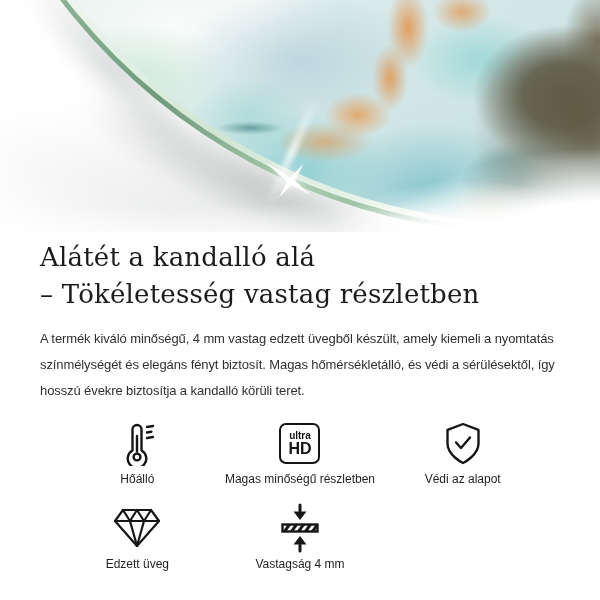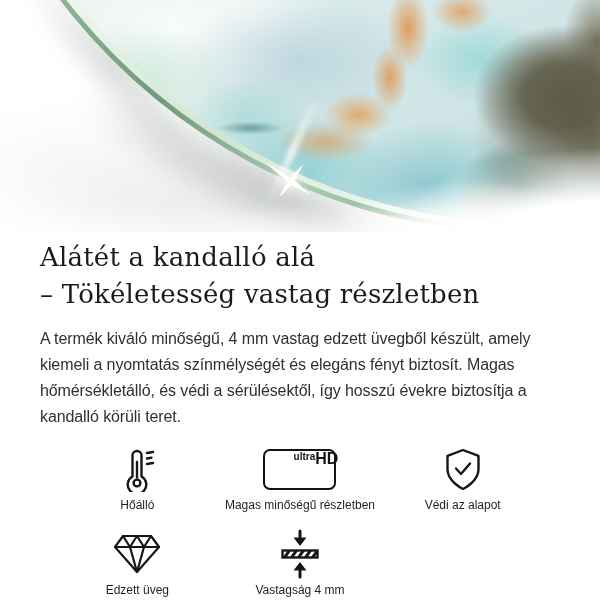--- a/index.html
+++ b/index.html
@@ -68,32 +68,32 @@
       radial-gradient(ellipse 300px 140px at 600px 258px,#ffffff 40%,rgba(255,255,255,0) 78%),
       radial-gradient(ellipse 200px 90px at 468px 248px,rgba(255,255,255,.9) 28%,rgba(255,255,255,0) 75%),
       linear-gradient(to bottom,rgba(255,255,255,0) 88%,rgba(255,255,255,.55) 99%);}
   .sparkle{position:absolute;left:254px;top:152px;
       filter:drop-shadow(0 0 5px rgba(255,255,255,.95));}
 
   
   .content{padding:0 40px;}
   .title{margin:7px 0 0;font-family:"DejaVu Serif","Liberation Serif",serif;
       font-weight:400;font-size:26px;line-height:37px;color:#1b1b1b;letter-spacing:.2px;}
-  .desc{margin:13px 0 0;max-width:525px;font-size:16px;line-height:26px;
+  .desc{margin:13px 0 0;max-width:525px;font-size:13px;line-height:26px;
       color:#303030;letter-spacing:-.1px;}
 
   
   .features{margin:14px 16px 0;display:grid;grid-template-columns:repeat(3,1fr);
       row-gap:17px;}
   .feature{display:flex;flex-direction:column;align-items:center;}
   .icon-box{height:50px;display:flex;align-items:center;justify-content:center;}
   .flabel{margin-top:4px;font-size:12px;color:#1f1f1f;letter-spacing:0;}
   svg.glyph{stroke:#161616;fill:none;stroke-width:2.4;stroke-linecap:round;stroke-linejoin:round;}
   .hd-box{width:37px;height:37px;border:2.5px solid #141414;border-radius:7px;
-      display:flex;flex-direction:row;align-items:flex-start;justify-content:center;padding-left:32px;}
+      display:flex;flex-direction:column;align-items:center;justify-content:center;}
   .hd-top{font-size:10px;font-weight:600;line-height:11px;color:#141414;}
   .hd-bottom{font-size:16px;font-weight:700;line-height:16px;color:#141414;}
 </style>
 </head>
 <body>
 
 <div class="page">
 
   <div class="hero">
     <div class="shadow s3"></div>

